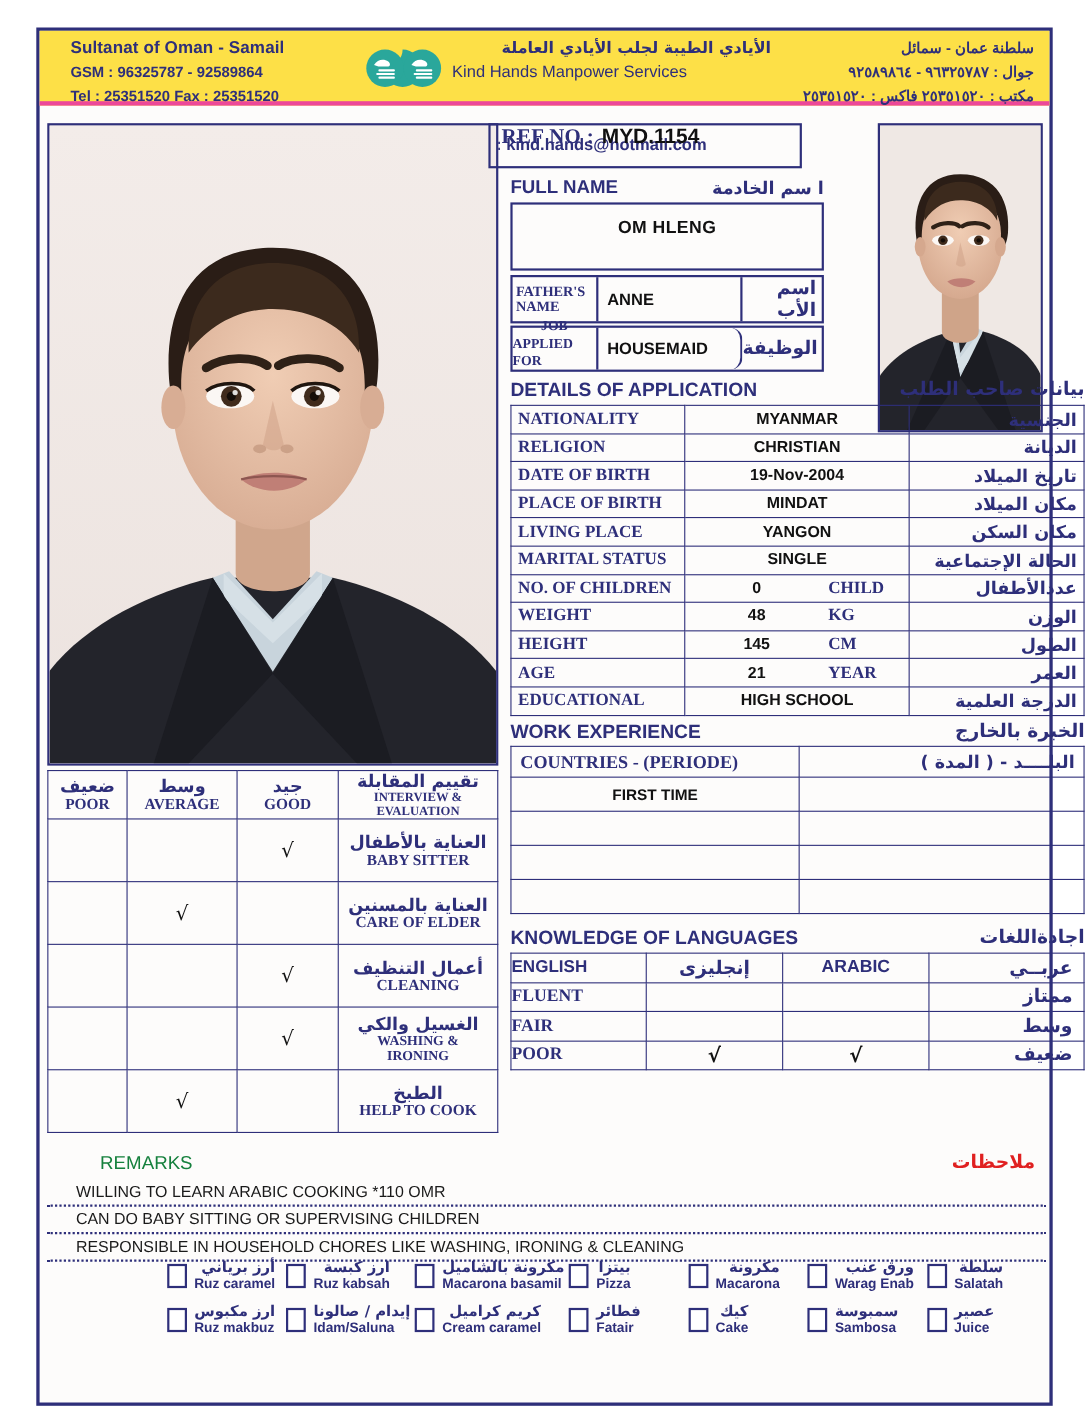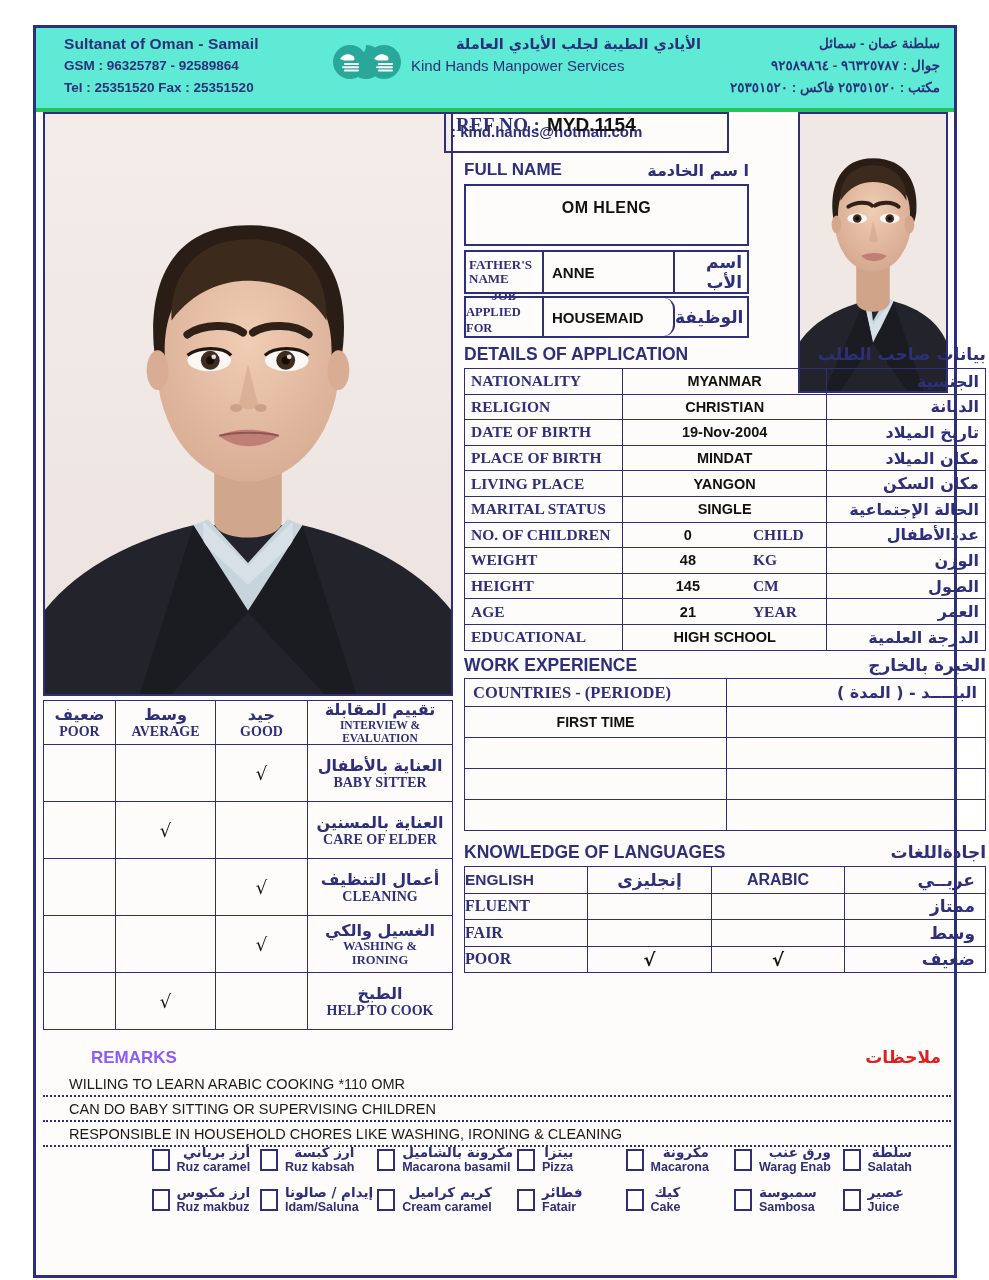--- a/index.html
+++ b/index.html
@@ -15,23 +15,23 @@
   .page {
     position: absolute;
     left: 33px; top: 25px;
     width: 924px; height: 1253px;
     border: 3px solid #2e2f7a;
     background: #fdfcfb;
   }
   
   .header {
     position: relative;
-    height: 84px;
-    border-bottom: 4px solid #22c55e;
-    background: #5eead4;
+    height: 68px;
+    border-bottom: 4px solid #ec4899;
+    background: #fde047;
   }
   .hdr-left {
     position: absolute; left: 28px; top: 5px;
     width: 255px;
     font-family: "Liberation Sans", sans-serif;
     color: #2e2f7a;
     font-weight: bold;
   }
   .hdr-left .l1 { font-size: 15.5px; line-height: 22px; letter-spacing: .1px;}
   .hdr-left .l2 { font-size: 13.5px; line-height: 22px; }
@@ -240,21 +240,21 @@
       font-family:"DejaVu Sans","Liberation Sans",sans-serif;}
   .eval-table td.skill .enh { font-size: 14px; display:block; line-height: 15px;
       font-family:"Liberation Serif", serif;}
   .eval-table td.skill .enh.sm { font-size: 12.5px; line-height: 13.5px; }
 
   
   .remarks-wrap { position: absolute; left: 7px; top: 1020px; width: 908px; }
   .remarks-head { position: relative; height: 24px; }
   .remarks-head .rk {
     position:absolute; left: 48px; top: 0;
-    color: #8b5cf6; font-weight: bold; font-size: 17px;
+    color: #15803d; font-weight: normal; font-size: 17px;
     font-family:"Liberation Sans", sans-serif;
   }
   .remarks-head .ra {
     position:absolute; right: 10px; top: -1px;
     color: #e02020; font-weight: bold; font-size: 17px;
     direction: rtl; font-family:"DejaVu Sans","Liberation Sans", sans-serif;
   }
   .remark-line {
     position: relative;
     height: 25px; padding-left: 26px;

